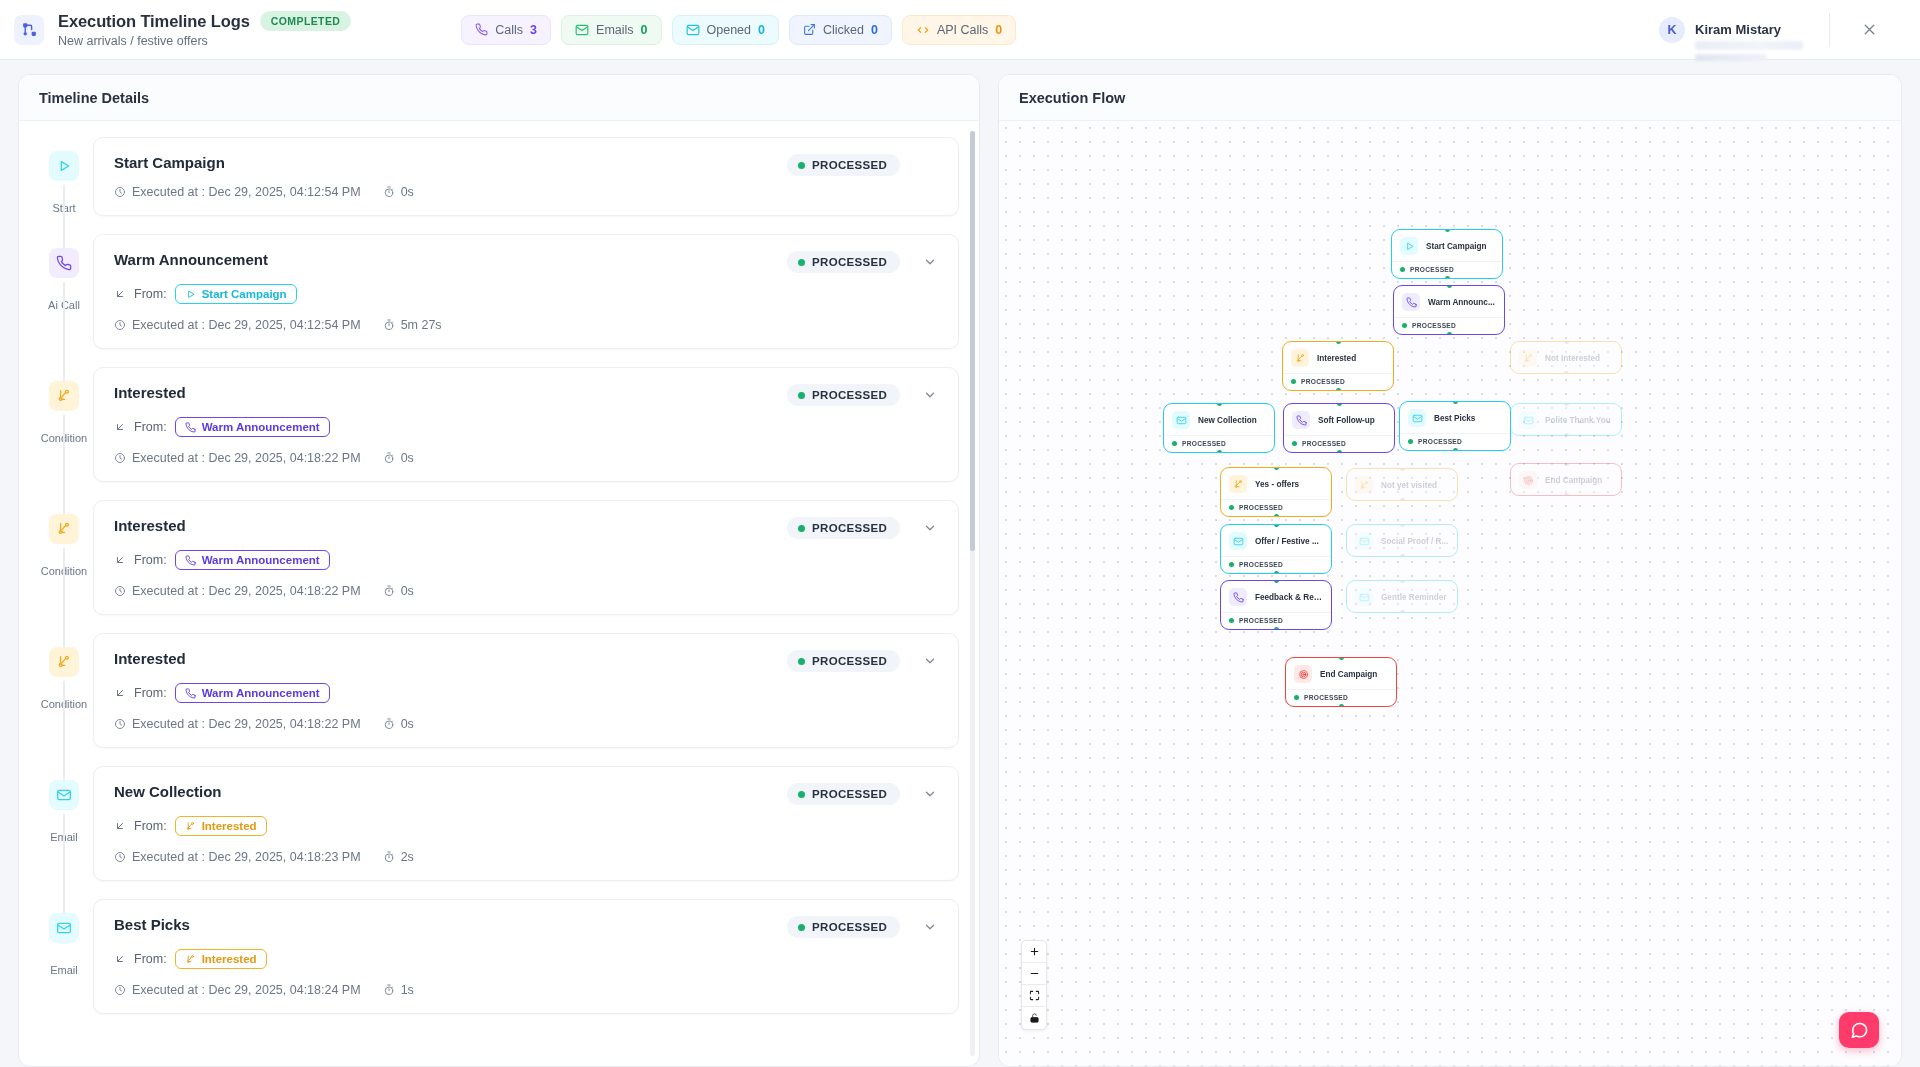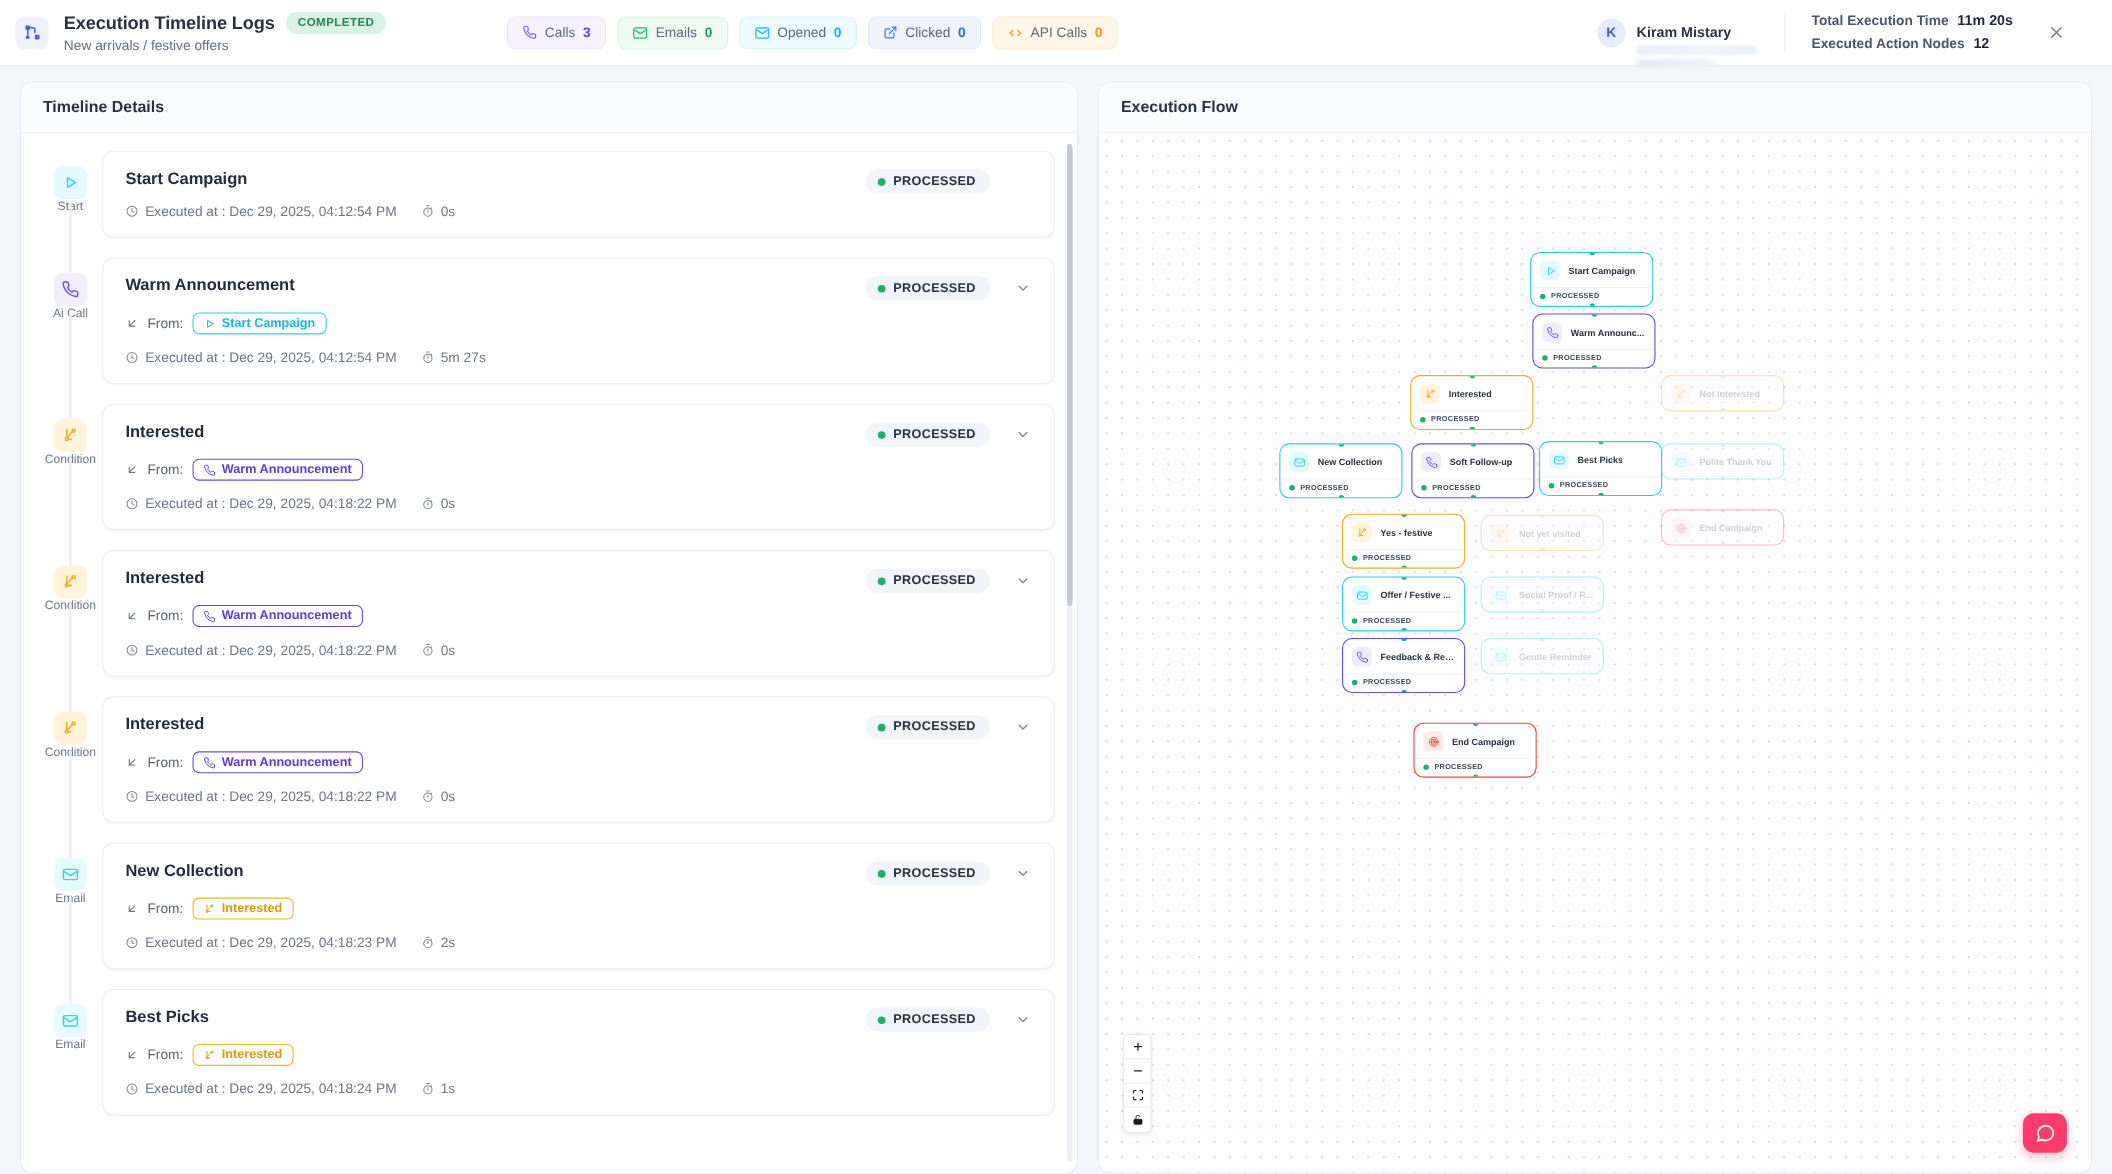--- a/index.html
+++ b/index.html
@@ -131,21 +131,21 @@
   .tl-row:last-child .tl-line { display: none; }
   .tl-icon {
     width: 30px; height: 30px; border-radius: 8px;
     display: flex; align-items: center; justify-content: center;
     position: relative; z-index: 2;
   }
   .tl-icon.start { background: #e3fbff; }
   .tl-icon.call  { background: #f1edff; }
   .tl-icon.cond  { background: #fff3d8; }
   .tl-icon.email { background: #e4fbff; }
-  .tl-kind { font-size: 11px; color: #6a7687; margin-top: 1px; white-space: nowrap; }
+  .tl-kind { font-size: 11px; color: #6a7687; margin-top: 21px; white-space: nowrap; }
 
   .tl-card {
     flex: 1;
     background: #fff;
     border: 1px solid #ebeef3;
     border-radius: 10px;
     padding: 16px 18px 16px 20px;
     margin-bottom: 18px;
     position: relative;
     box-shadow: 0 1px 2px rgba(24,40,80,.035);
@@ -342,30 +342,20 @@
   <div class="topbar-right">
     <div class="user-box">
       <div class="avatar">K</div>
       <div>
         <div class="user-name">Kiram Mistary</div>
         <div class="user-redacted"></div>
         <div class="user-redacted2"></div>
       </div>
     </div>
     <div class="vdiv"></div>
-    <div class="exec-stats">
-      <div class="exec-row">
-        <span class="exec-lbl">Total Execution Time</span>
-        <span class="exec-val">11m 20s</span>
-      </div>
-      <div class="exec-row">
-        <span class="exec-lbl">Executed Action Nodes</span>
-        <span class="exec-val">12</span>
-      </div>
-    </div>
     <div class="close-btn">
       <svg width="17" height="17" viewBox="0 0 24 24" fill="none" stroke="currentColor" stroke-width="1.9" stroke-linecap="round">
           <path d="M18 6 6 18M6 6l12 12"></path>
         </svg>
     </div>
   </div>
 </div>
 
 <div class="body-wrap">
 
@@ -942,21 +932,21 @@
     <div class="handle t"></div>
     <div class="node-head">
       <div class="node-ico">
               <svg width="11" height="11" viewBox="0 0 24 24" fill="none" stroke="#f0a91e" stroke-width="1.9" stroke-linecap="round" stroke-linejoin="round">
                 <path d="M7 4v9a4 4 0 0 0 4 4h2"></path>
                 <circle cx="7" cy="16.5" r="2.1"></circle>
                 <circle cx="16.5" cy="5.5" r="2.1"></circle>
                 <path d="M14.6 6.6 9 13"></path>
               </svg>
             </div>
-      <div class="node-label">Yes - festive</div>
+      <div class="node-label">Yes - offers</div>
     </div>
     <div class="node-foot">
       <span class="node-dot"></span>
       <span class="node-status">PROCESSED</span>
     </div>
     <div class="handle b"></div>
         </div>
         <div class="node c-amber faded" style="left: 347px; top: 347px;">
     <div class="handle t"></div>
     <div class="node-head">

